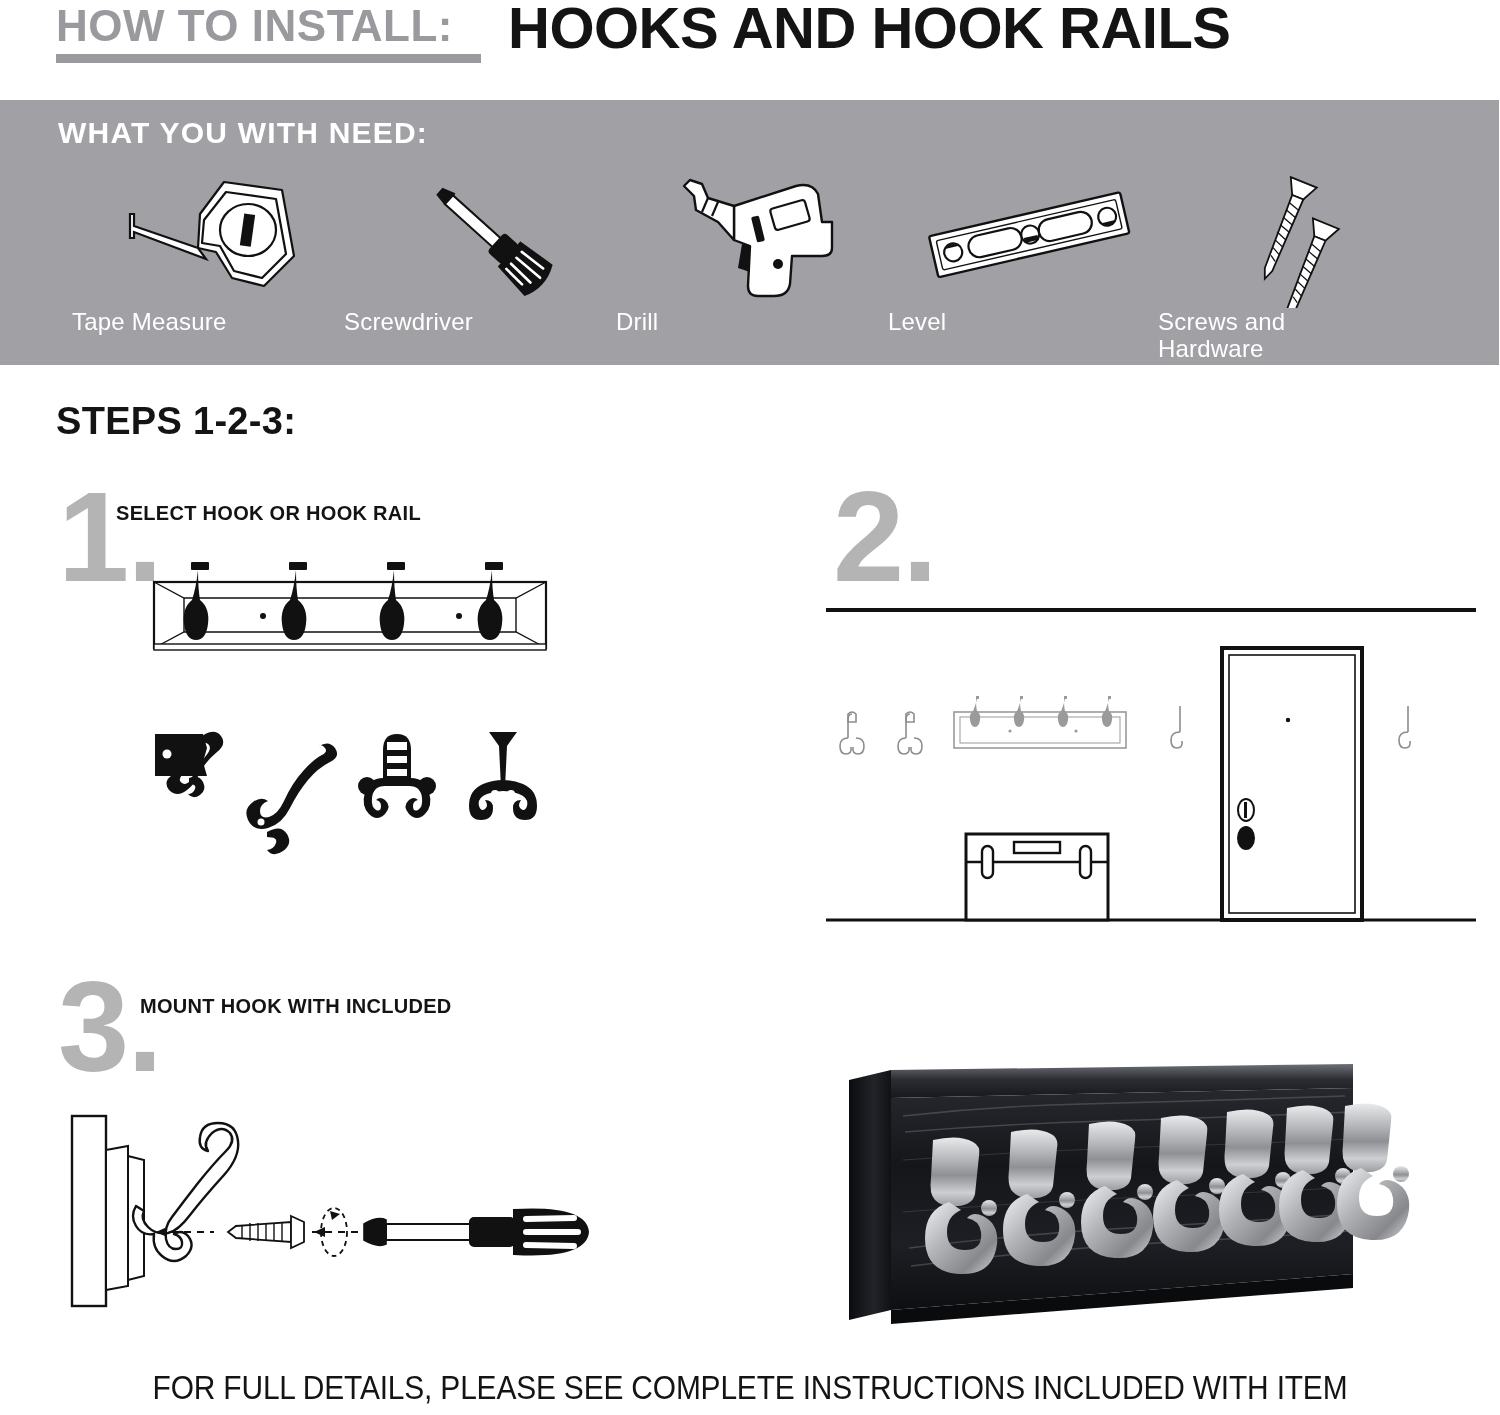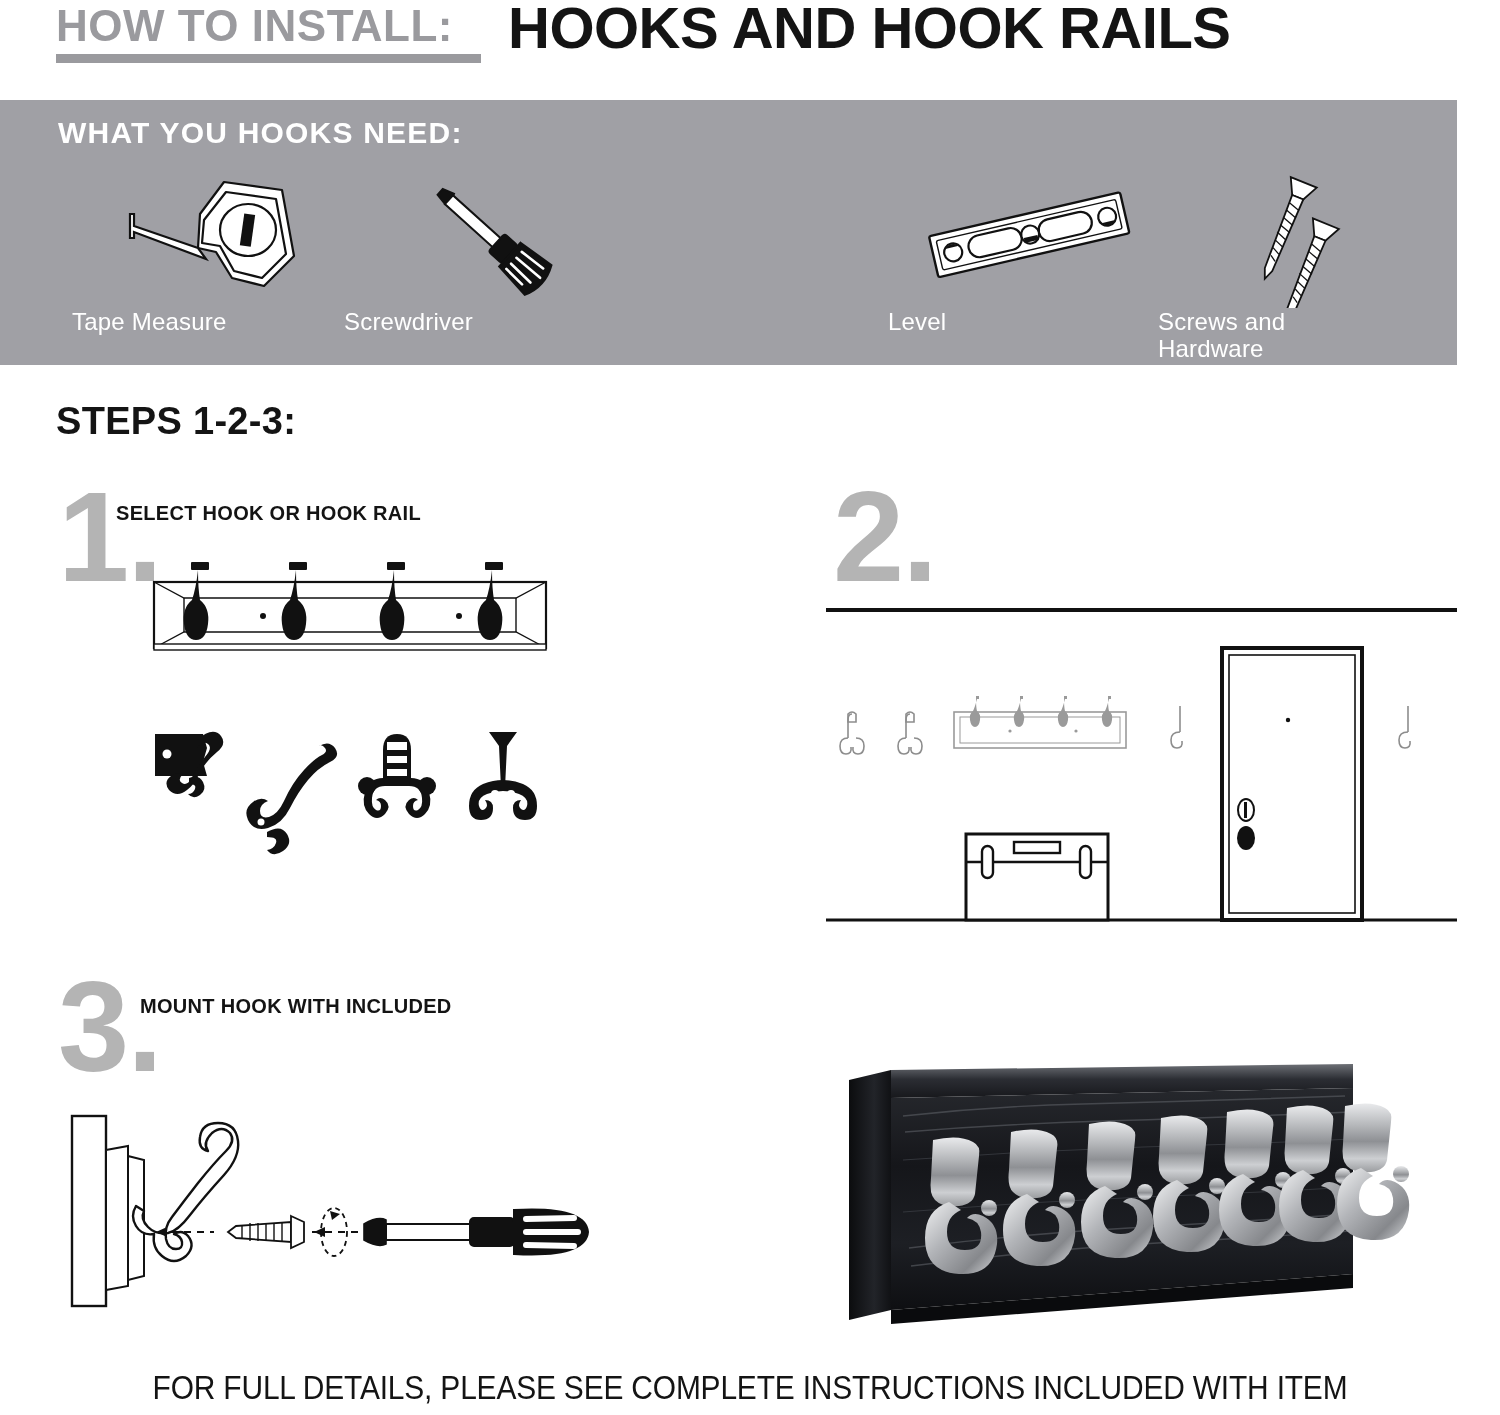--- a/index.html
+++ b/index.html
@@ -11,20 +11,21 @@
   body {
     font-family: "Liberation Sans", sans-serif;
     -webkit-font-smoothing: antialiased;
   }
   #page {
     position: relative;
     width: 1457px;
     height: 1415px;
     background: #ffffff;
     overflow: hidden;
+    padding-left: 42px;
   }
 
   
   #header {
     position: absolute;
     left: 0; top: 0;
     width: 1500px; height: 90px;
   }
   #howto-block {
     position: absolute;
@@ -164,21 +165,21 @@
 
   <div id="header">
     <div id="howto-block">
       <div id="howto-text">HOW TO INSTALL:</div>
       <div id="howto-underline"></div>
     </div>
     <div id="main-title">HOOKS AND HOOK RAILS</div>
   </div>
 
   <div id="tools-band">
-    <div id="need-title">WHAT YOU HOOKS NEED:</div>
+    <div id="need-title">WHAT YOU WITH NEED:</div>
 
     <div class="tool" style="left:72px;">
       <div class="tool-art">
         <svg width="200" height="148" viewBox="0 0 200 148">
           <g stroke="#111" stroke-width="2.2" fill="#ffffff" stroke-linejoin="round">
             <path d="M88 54 L112 22 L170 30 L182 96 L152 126 L120 118 L104 92 L86 88 Z"></path>
             <path d="M92 60 L114 32 L164 39 L174 94 L150 118 L122 111 L108 86 L90 83 Z" fill="none"></path>
             <ellipse cx="136" cy="70" rx="28" ry="26" fill="#fff"></ellipse>
           </g>
           <rect x="130" y="54" width="11" height="32" fill="#111" transform="rotate(8 135 70)"></rect>
@@ -207,20 +208,43 @@
               <line x1="145" y1="70" x2="176" y2="69"></line>
               <line x1="145" y1="78" x2="172" y2="79"></line>
               <line x1="145" y1="85" x2="167" y2="86"></line>
             </g>
           </g>
         </svg>
       </div>
       <div class="tool-label">Screwdriver</div>
     </div>
 
+    <div class="tool" style="left:616px;">
+      <div class="tool-art">
+        <svg width="220" height="148" viewBox="0 0 220 148">
+          <g stroke="#111" stroke-width="2.4" fill="#ffffff" stroke-linejoin="round">
+
+            <path d="M88 46 L150 26 Q166 22 172 34 L176 62 L186 62 L186 88 Q186 96 176 96 L146 96 L144 124 Q142 136 128 136 L112 136 Q102 136 102 126 L104 86 L88 80 Z"></path>
+
+            <path d="M88 46 L62 38 L56 24 L44 20 L38 26 L48 36 L50 50 L72 62 L88 80 Z"></path>
+          </g>
+          <g fill="#111">
+            <rect x="108" y="56" width="8" height="26" rx="2" transform="rotate(-14 112 69)"></rect>
+            <path d="M104 86 L104 112 L92 108 L96 84 Z"></path>
+            <circle cx="132" cy="104" r="5"></circle>
+          </g>
+          <g stroke="#111" stroke-width="2.2" fill="none">
+            <rect x="126" y="44" width="36" height="22" rx="3" transform="rotate(-16 144 55)"></rect>
+            <line x1="62" y1="38" x2="56" y2="52"></line>
+            <line x1="72" y1="42" x2="66" y2="56"></line>
+          </g>
+        </svg>
+      </div>
+      <div class="tool-label">Drill</div>
+    </div>
 
     <div class="tool" style="left:888px;">
       <div class="tool-art">
         <svg width="230" height="148" viewBox="0 0 230 148">
           <g transform="rotate(-13 115 74)">
             <rect x="18" y="54" width="196" height="42" rx="2" fill="#fff" stroke="#111" stroke-width="2.4"></rect>
             <rect x="24" y="60" width="184" height="30" rx="2" fill="none" stroke="#111" stroke-width="1.4"></rect>
             <rect x="54" y="64" width="54" height="22" rx="11" fill="#fff" stroke="#111" stroke-width="2.2"></rect>
             <rect x="126" y="64" width="54" height="22" rx="11" fill="#fff" stroke="#111" stroke-width="2.2"></rect>
             <circle cx="38" cy="75" r="9" fill="#fff" stroke="#111" stroke-width="2.2"></circle>

